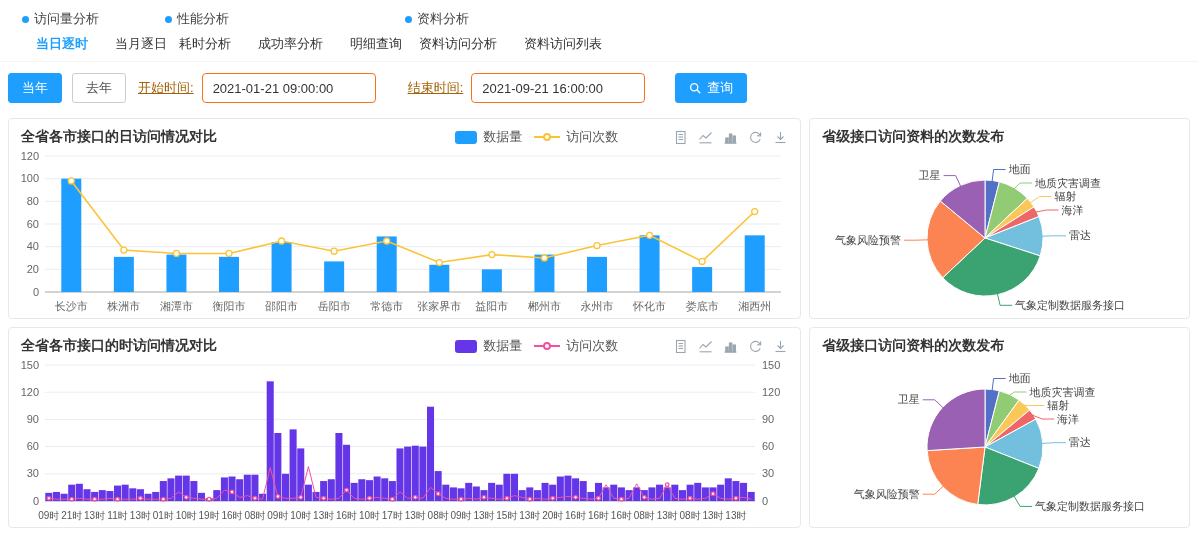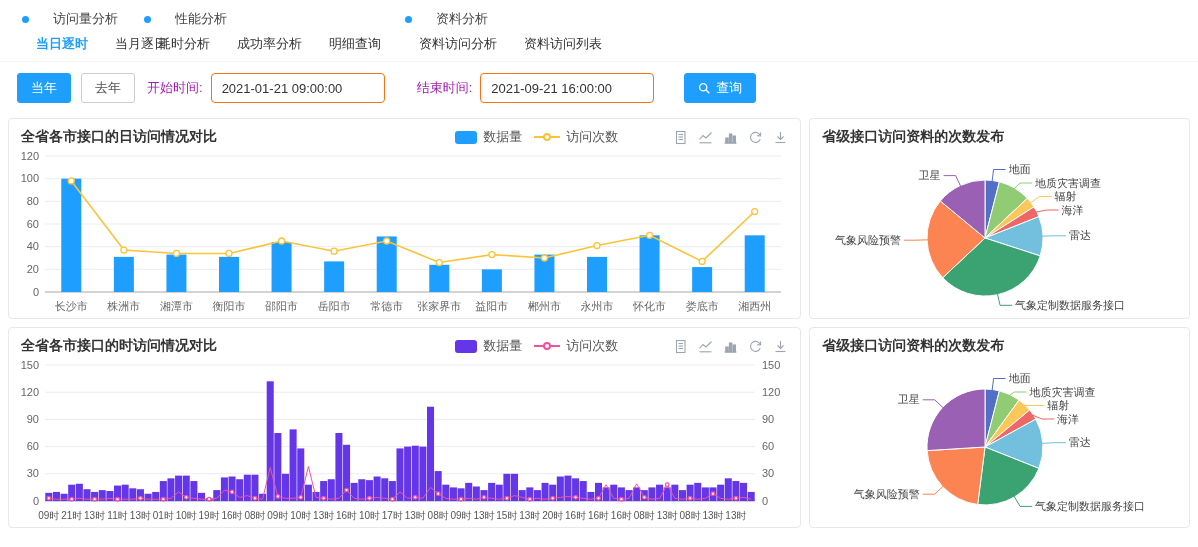--- a/index.html
+++ b/index.html
@@ -4,33 +4,33 @@
 <style>
   * { box-sizing: border-box; margin: 0; padding: 0; }
   body {
     width: 1198px; height: 547px; background: #fff; color: #333;
     font-family: "Liberation Sans", sans-serif; font-size: 13px;
     position: relative; overflow: hidden;
   }
   
   .nav { position: relative; height: 62px; border-bottom: 1px solid #f4f4f4; }
   .nav-group { position: absolute; top: 10px; }
-  .nav-title { display: flex; align-items: center; gap: 24px; color: #444; font-size: 13px; }
+  .nav-title { display: flex; align-items: center; gap: 5px; color: #444; font-size: 13px; }
   .dot { width: 7px; height: 7px; border-radius: 50%; background: #1e9fff; flex: none; }
   .nav-items { margin: 7px 0 0 14px; display: flex; gap: 27px; font-size: 13px; color: #333; }
   .nav-item { cursor: pointer; white-space: nowrap; }
   .nav-item.active { color: #1e9fff; font-weight: bold; }
-  .g0 { left: 22px; } .g1 { left: 144px; } .g2 { left: 405px; } .g3 { left: 605px; } .g4 { left: 735px; }
+  .g0 { left: 22px; } .g1 { left: 165px; } .g2 { left: 405px; } .g3 { left: 605px; } .g4 { left: 735px; }
   
-  .filter-bar { height: 52px; display: flex; align-items: center; padding-left: 17px; }
+  .filter-bar { height: 52px; display: flex; align-items: center; padding-left: 8px; }
   .btn { height: 30px; padding: 0 13px; border-radius: 3px; font-size: 13px;
          display: inline-flex; align-items: center; gap: 5px; cursor: pointer; }
   .btn-primary { background: #1e9fff; border: 1px solid #1e9fff; color: #fff; }
   .btn-plain { background: #fff; border: 1px solid #ccc; color: #555; margin-left: 10px; }
-  .f-label { margin-left: 12px; color: #a21caf; }
+  .f-label { margin-left: 12px; color: #a16207; text-decoration: underline; }
   .time-input { width: 174px; height: 30px; border: 1px solid #f97316; border-radius: 4px;
                 margin-left: 8px; padding: 0 10px; font-size: 13px; color: #333;
                 font-family: "Liberation Sans", sans-serif; outline: none; }
   .f-label.end { margin-left: 32px; }
   .btn-search { margin-left: 30px; text-align: center; }
   
   .content { display: flex; gap: 8px; padding: 4px 8px 0; }
   .left-col { width: 867px; display: flex; flex-direction: column; gap: 8px; }
   .right-col { width: 416px; display: flex; flex-direction: column; gap: 8px; }
   .panel { border: 1px solid #e8e8e8; border-radius: 4px; background: #fff; }

